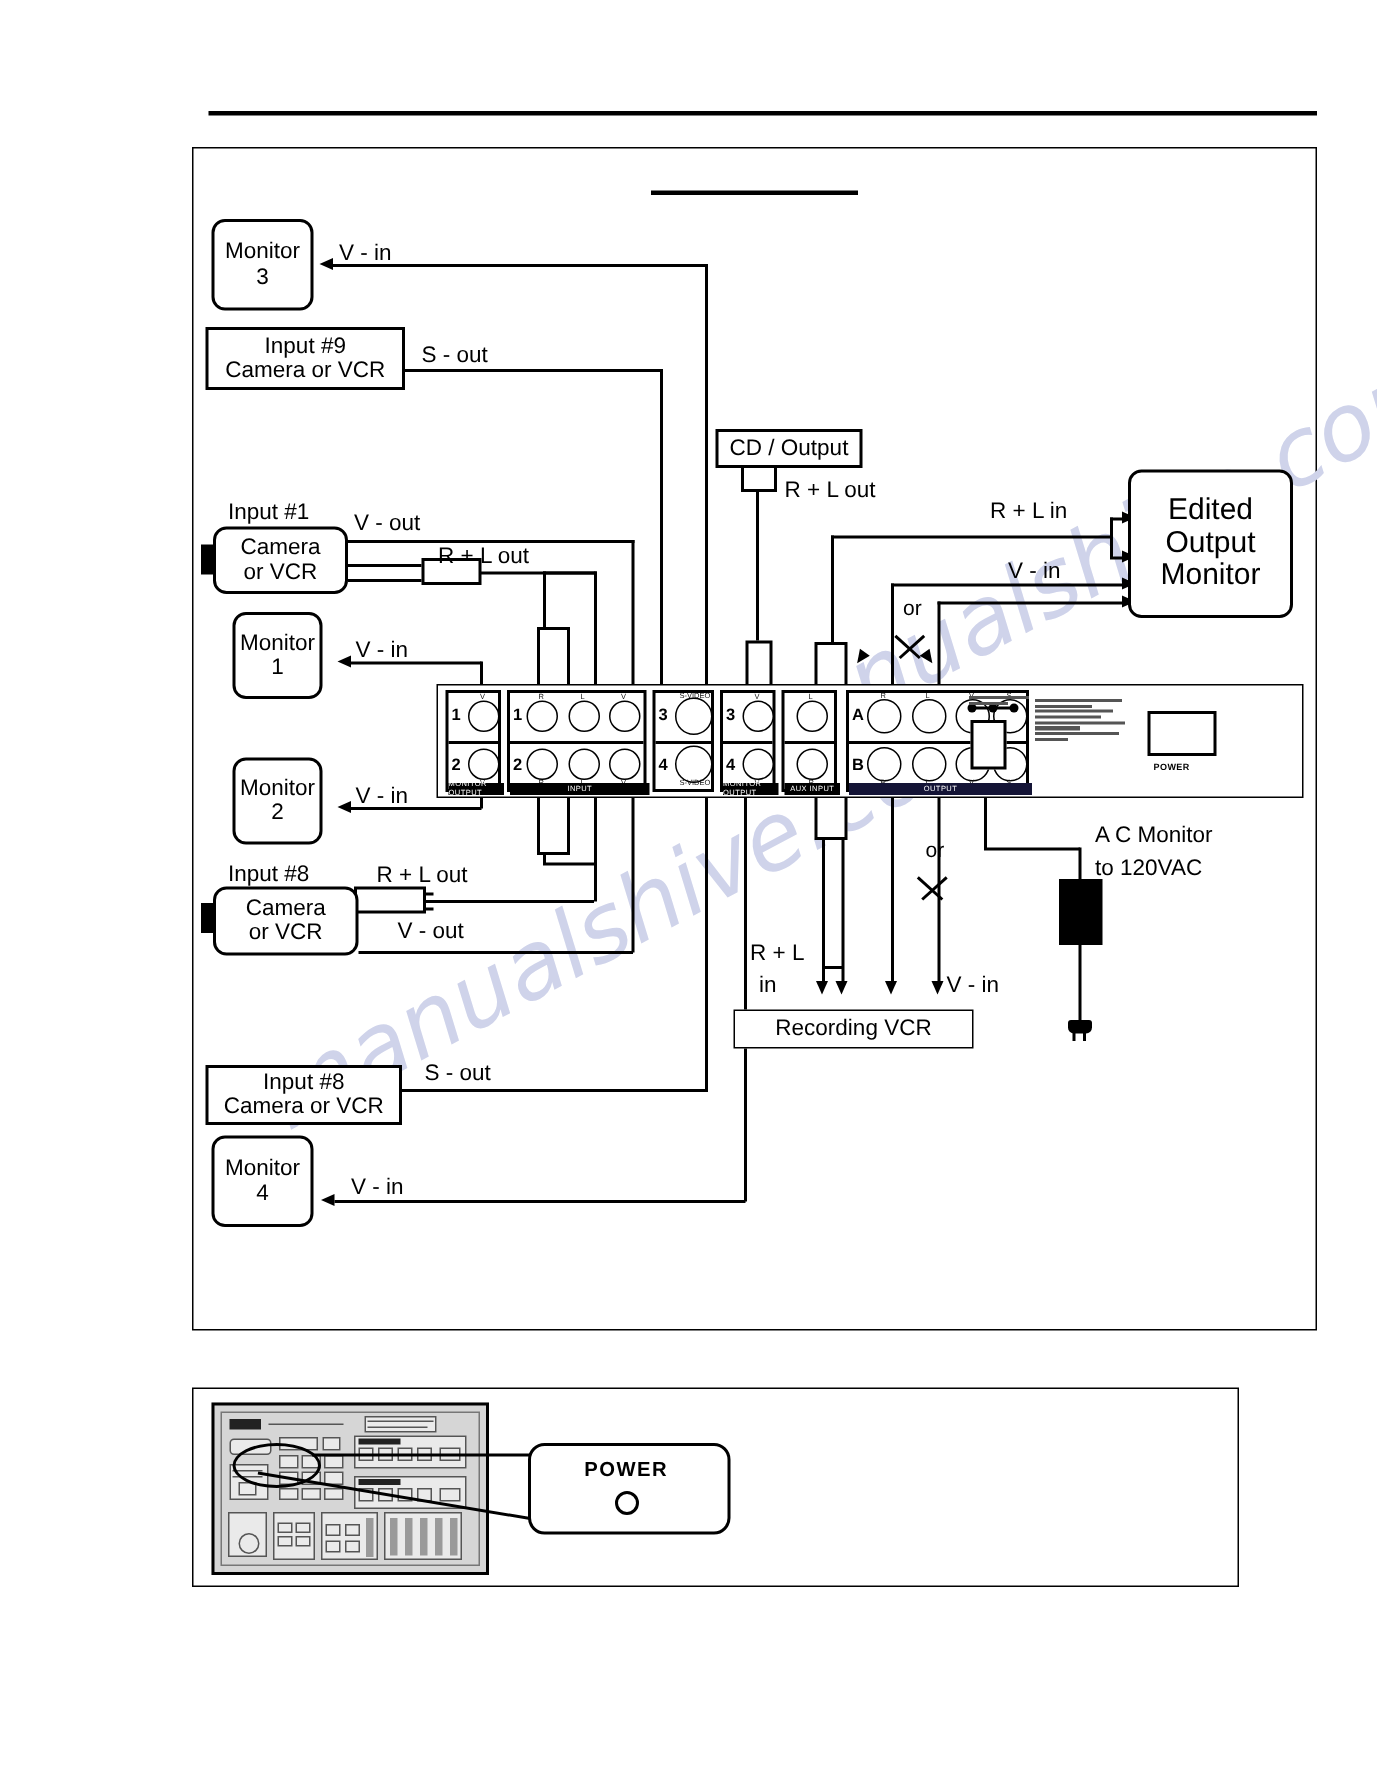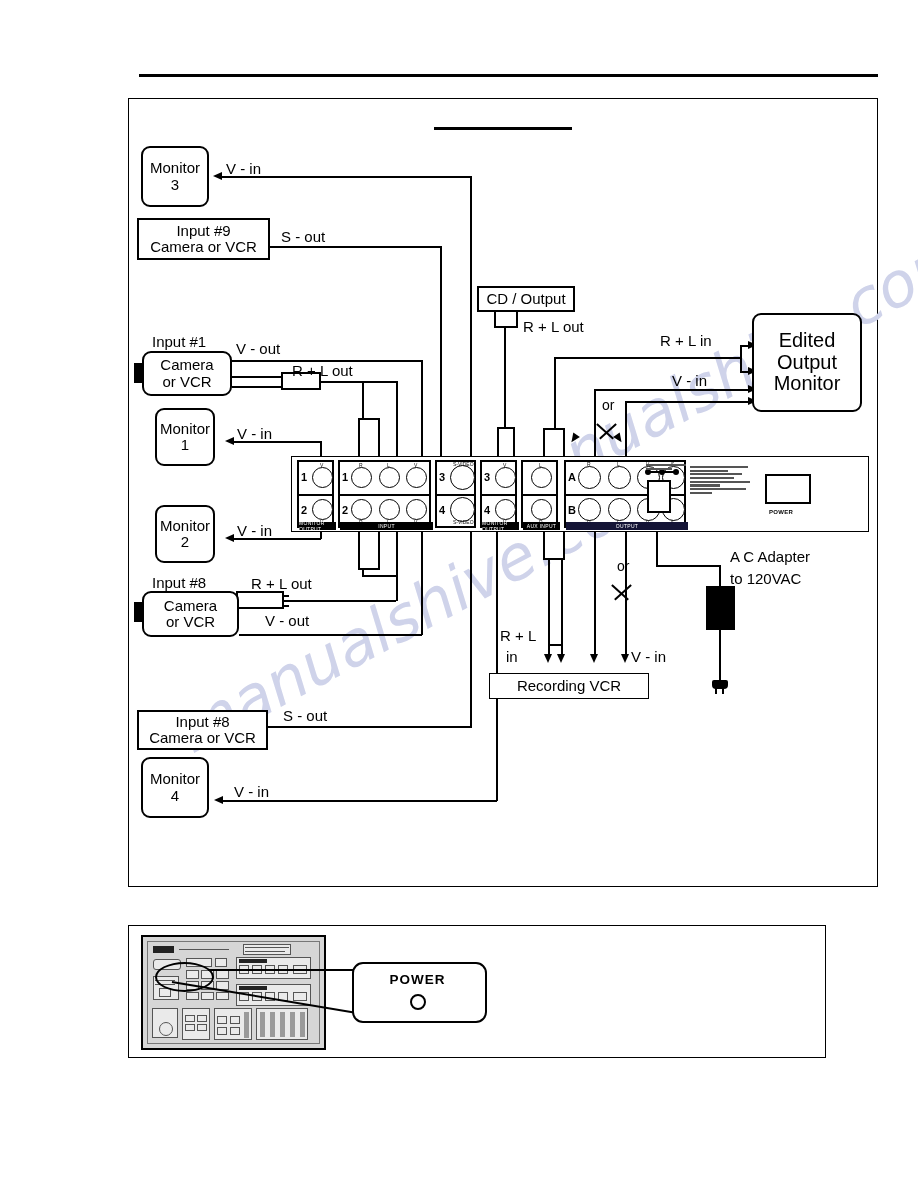--- a/index.html
+++ b/index.html
@@ -302,21 +302,21 @@
 <span class="ann-sm" style="left:602px;top:397px;">or</span>
 <span class="ann-sm" style="left:617px;top:558px;">or</span>
 
 <div class="abs box" style="left:489px;top:673px;width:160px;height:26px;border-width:1.8px;">
   <span class="lbl">Recording VCR</span>
 </div>
 <span class="ann" style="left:500px;top:627px;">R + L</span>
 <span class="ann" style="left:506px;top:648px;">in</span>
 <span class="ann" style="left:631px;top:648px;">V - in</span>
 
-<span class="ann" style="left:730px;top:548px;">A C  Adapter</span>
+<span class="ann" style="left:730px;top:548px;">A C  Monitor</span>
 <span class="ann" style="left:730px;top:570px;">to 120VAC</span>
 <div id="ac-brick"></div>
 <div id="ac-cord"></div>
 <div id="ac-plug"></div>
 <div id="ac-pin1"></div>
 <div id="ac-pin2"></div>
 
 <div class="abs" id="rear-panel">
 
   <div class="jackgroup" style="left:5px;top:3px;width:37px;height:68px;">

